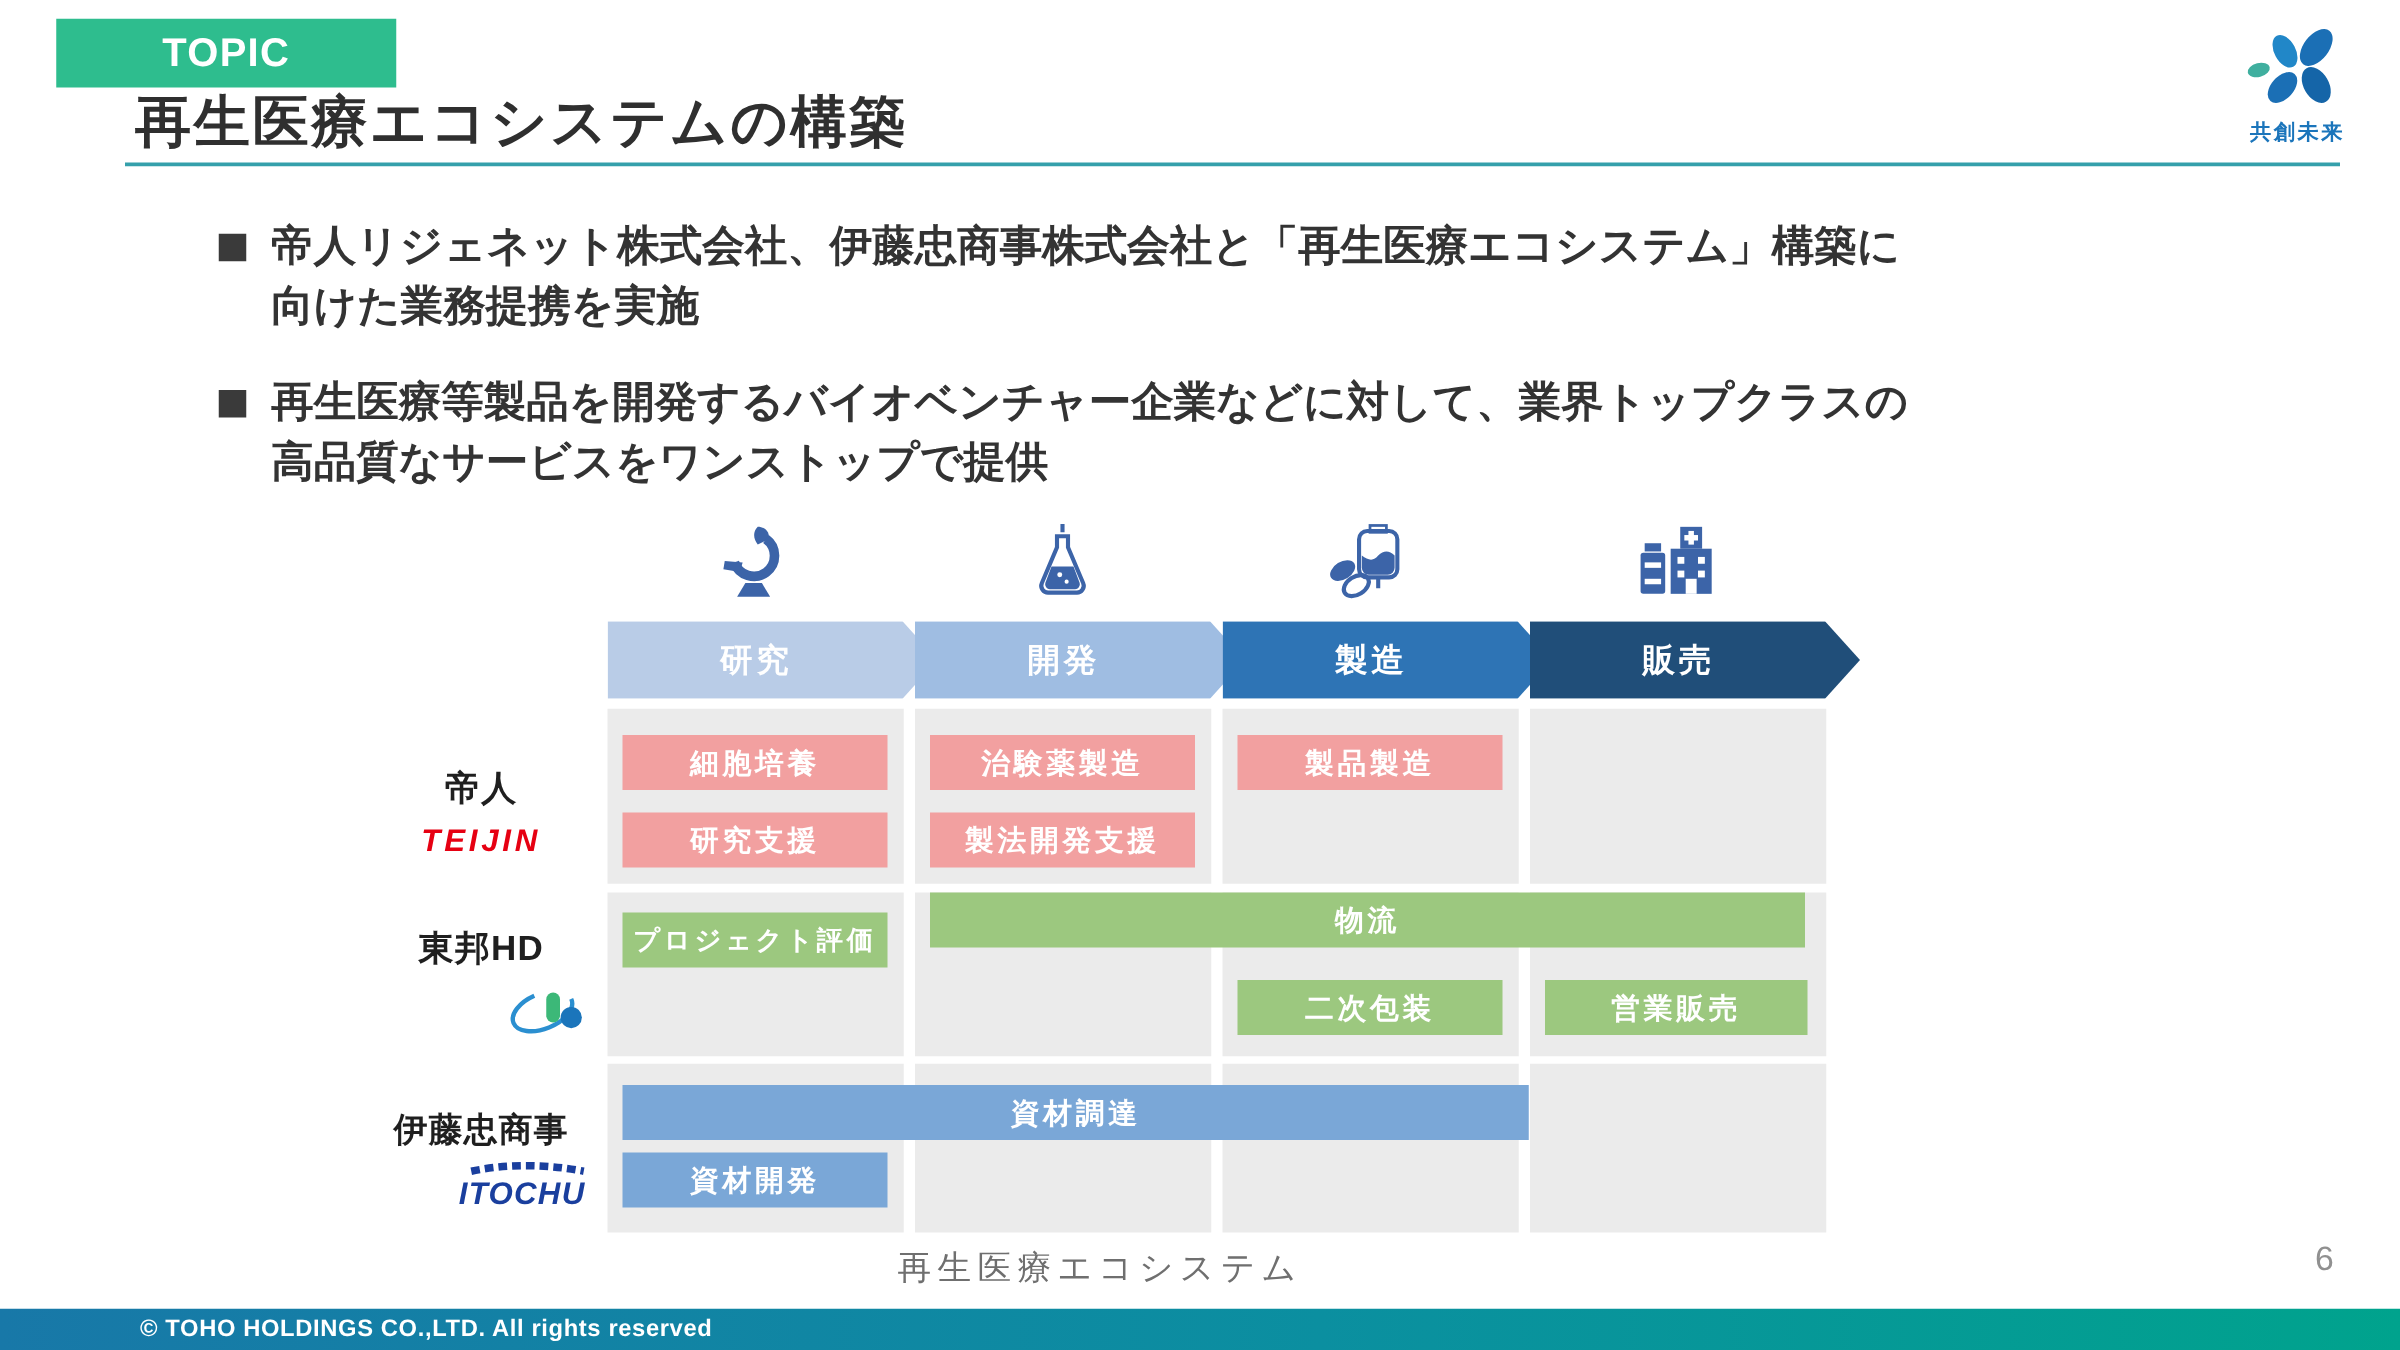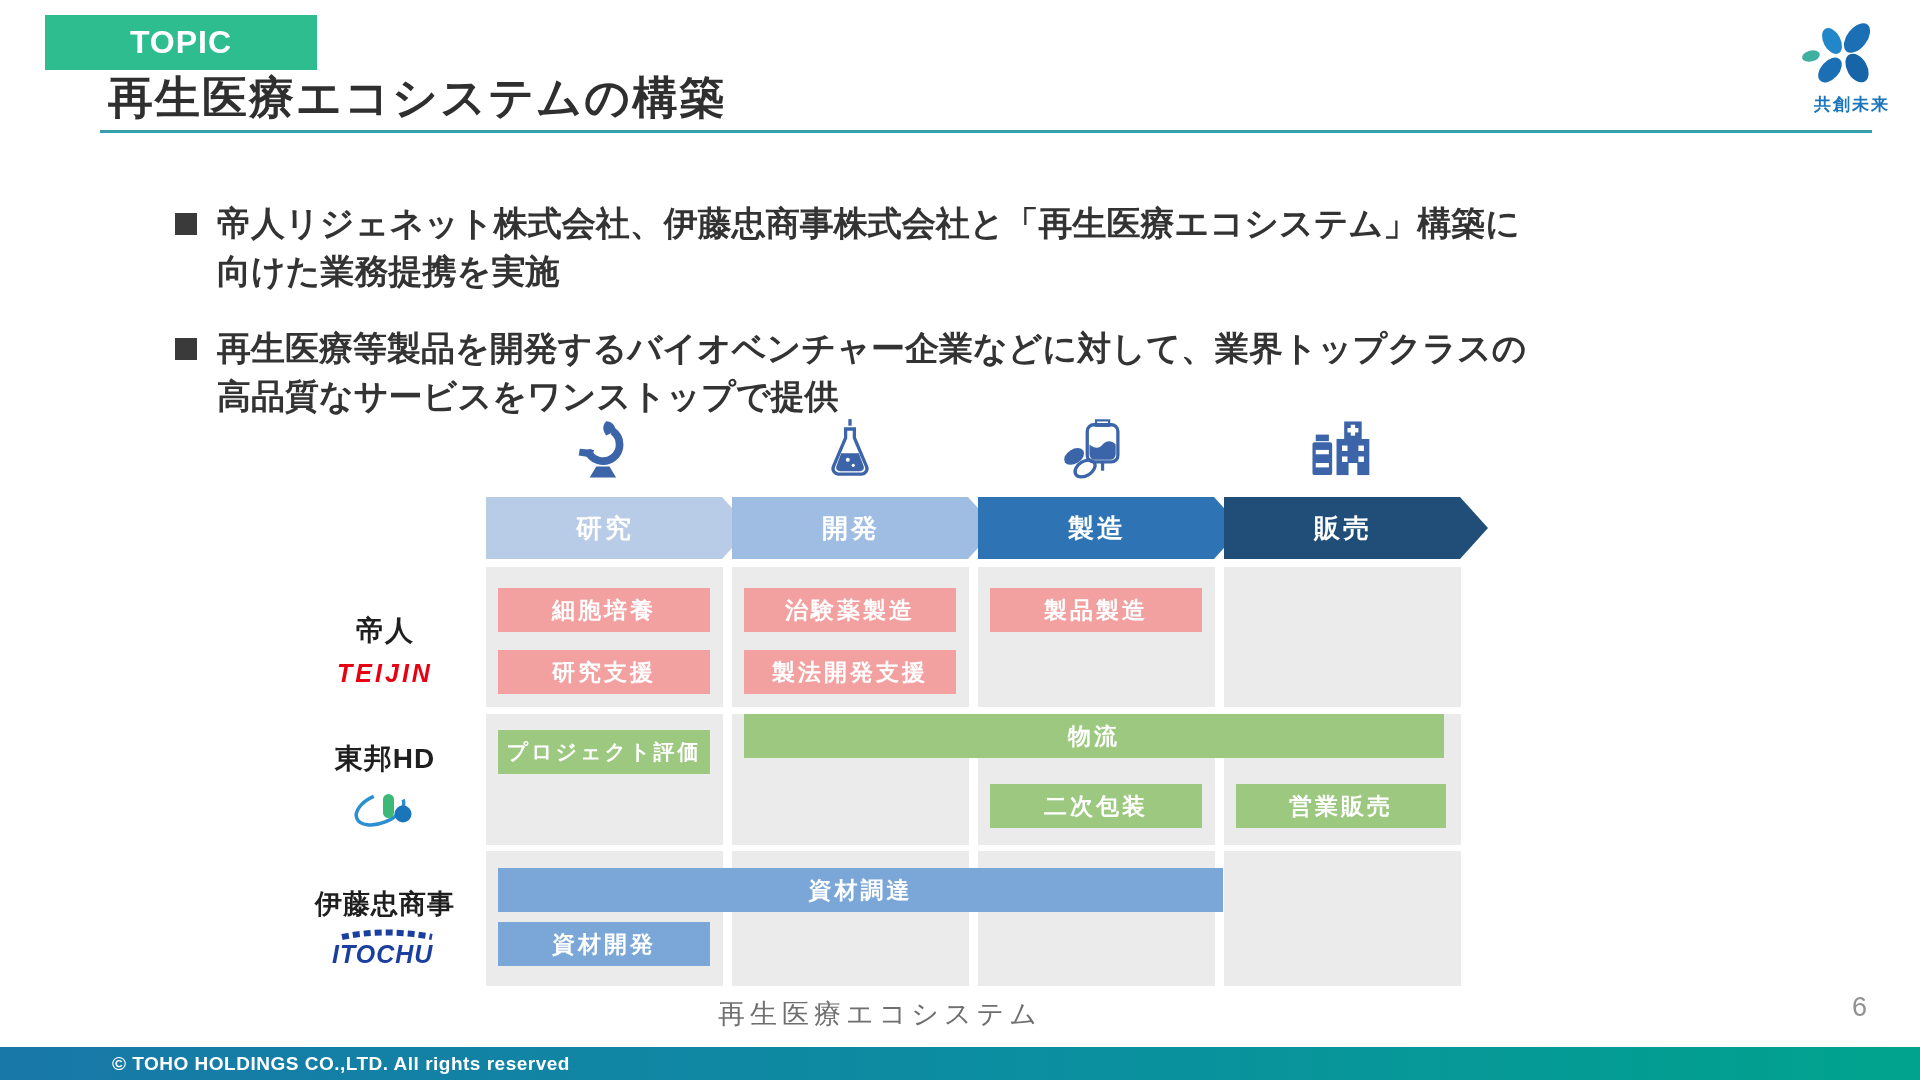--- a/index.html
+++ b/index.html
@@ -11,24 +11,24 @@
   .topic-badge {
     position:absolute; left:45px; top:15px; width:272px; height:55px;
     display:flex; align-items:center; justify-content:center;
     color:#ffffff; font-size:32px; font-weight:bold; letter-spacing:1px;
   }
   .page-title {
     position:absolute; left:108px; top:68px;
     font-size:45px; font-weight:bold; color:#2f2f2f; letter-spacing:2px; white-space:nowrap;
   }
   .title-underline { position:absolute; left:100px; top:130px; width:1772px; height:3px; }
-  .brand { position:absolute; left:1786px; top:20px; width:104px; text-align:right; }
+  .brand { position:absolute; left:1786px; top:20px; width:104px; text-align:center; }
   .brand-text { color:#1b75bb; font-weight:bold; font-size:17px; letter-spacing:2px; margin-top:-3px; }
   
-  .bullets { position:absolute; left:175px; top:200px; }
+  .bullets { position:absolute; left:175px; top:174px; }
   .bullet { display:flex; margin-bottom:30px; }
   .bullet-marker { width:22px; height:22px; background:#3a3a3a; margin:13px 20px 0 0; flex:none; }
   .bullet-text { font-size:34px; font-weight:bold; color:#333333; line-height:1.40; }
   .bullet-line { display:block; white-space:nowrap; }
   
   .stage-icon { position:absolute; top:412px; width:236px; height:72px;
     display:flex; align-items:flex-end; justify-content:center; }
   .arrow {
     position:absolute; top:497px; height:62px; width:264px; box-sizing:border-box;
     clip-path:polygon(0 0, 236px 0, 264px 50%, 236px 100%, 0 100%);
@@ -41,21 +41,21 @@
     display:flex; align-items:center; justify-content:center;
     color:#ffffff; font-size:23px; font-weight:bold; letter-spacing:3px; white-space:nowrap;
   }
   
   .company { position:absolute; text-align:center; }
   .company-name { font-size:28px; font-weight:bold; color:#1f1f1f; letter-spacing:1px; }
   .teijin-wordmark {
     margin-top:9px; color:#e60012; font-style:italic; font-weight:bold;
     font-size:25px; letter-spacing:3px;
   }
-  .company-logo-svg { margin-top:5px; }
+  .company-logo-svg { margin-top:5px;text-align:right; }
   
   .diagram-caption {
     position:absolute; left:718px; top:996px; width:320px; text-align:center;
     font-size:27px; color:#6f6f6f; letter-spacing:5px; white-space:nowrap;
   }
   .page-number { position:absolute; left:1852px; top:992px; font-size:27px; color:#909090; }
   .footer-bar {
     position:absolute; left:0; top:1047px; width:1920px; height:33px;
     background:linear-gradient(90deg,#1878a8 0%, #0b8fa0 55%, #00a38d 100%);
     display:flex; align-items:center;font-weight:bold;

